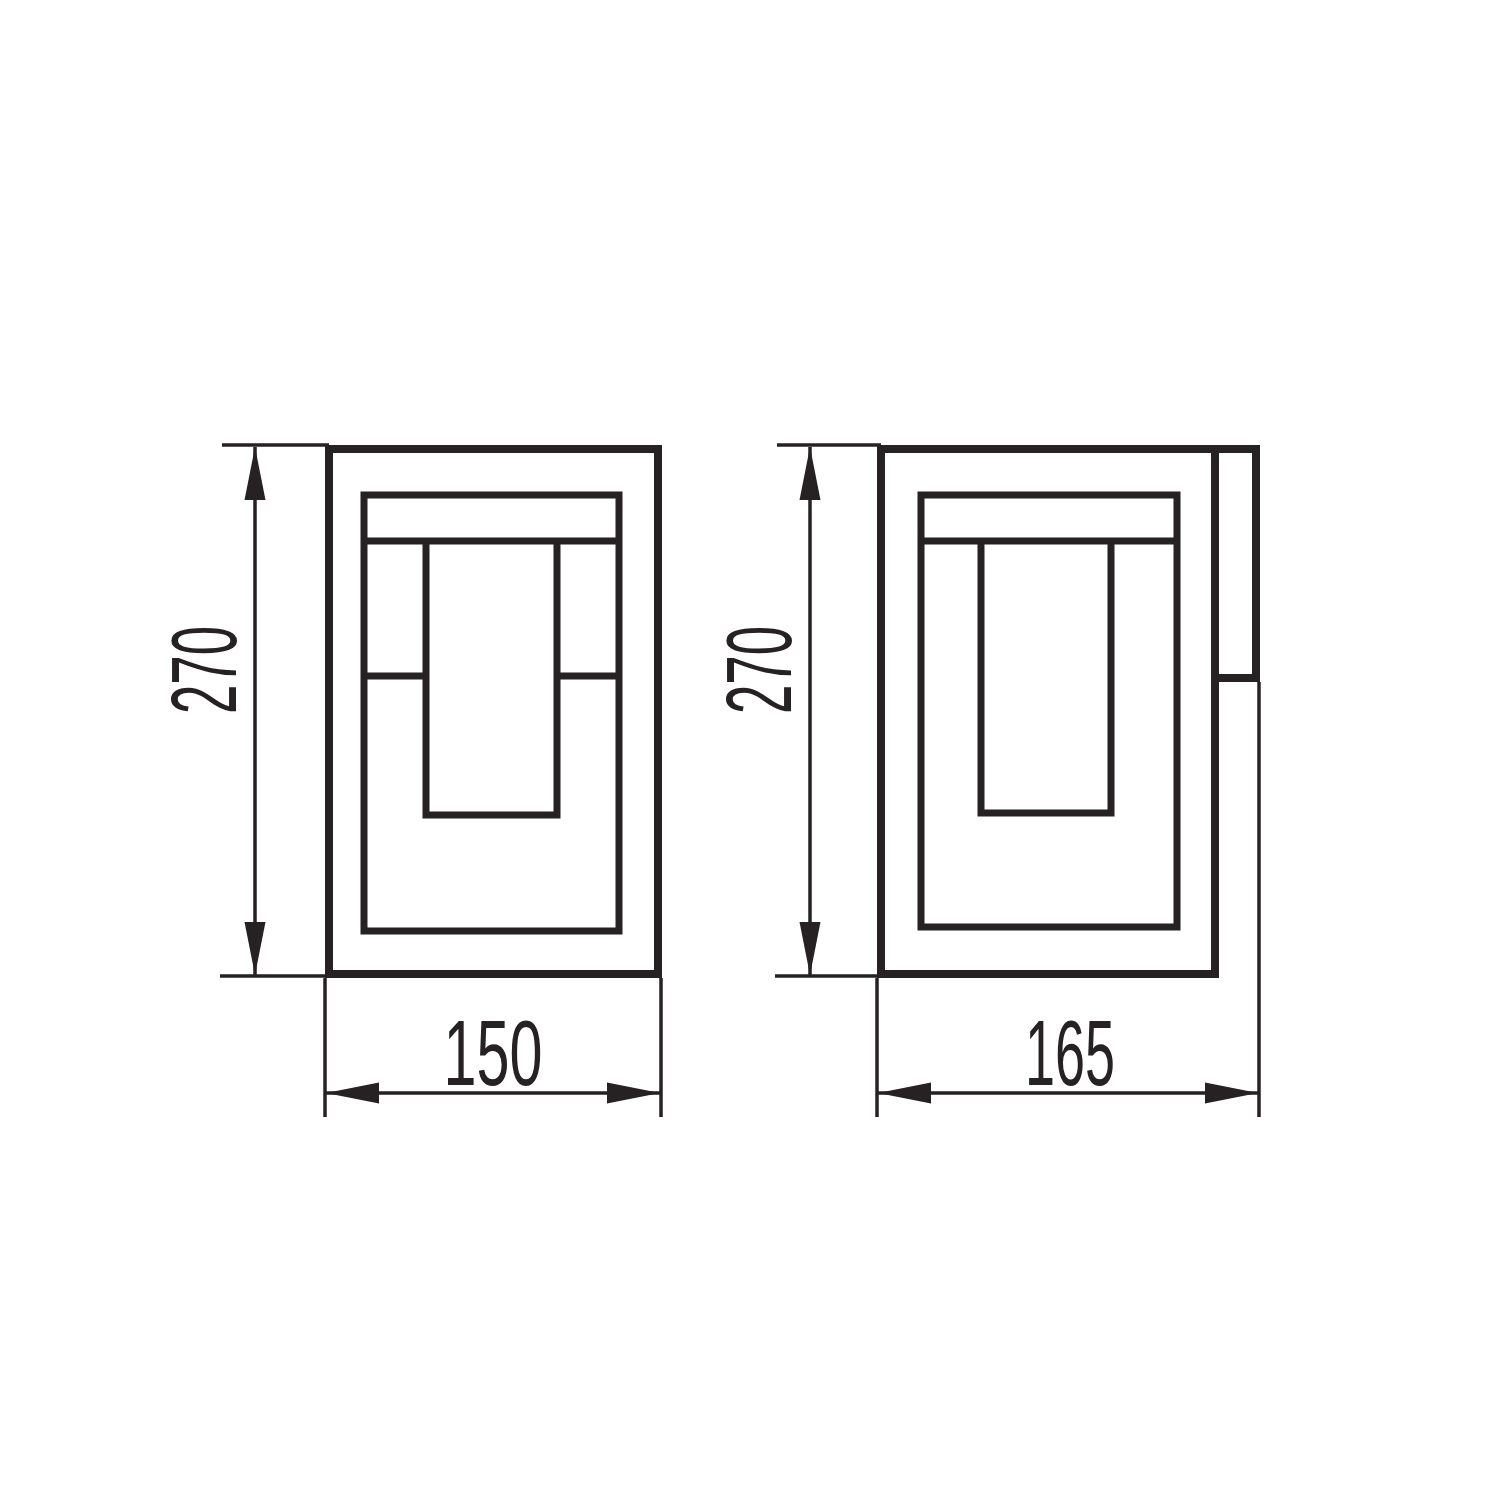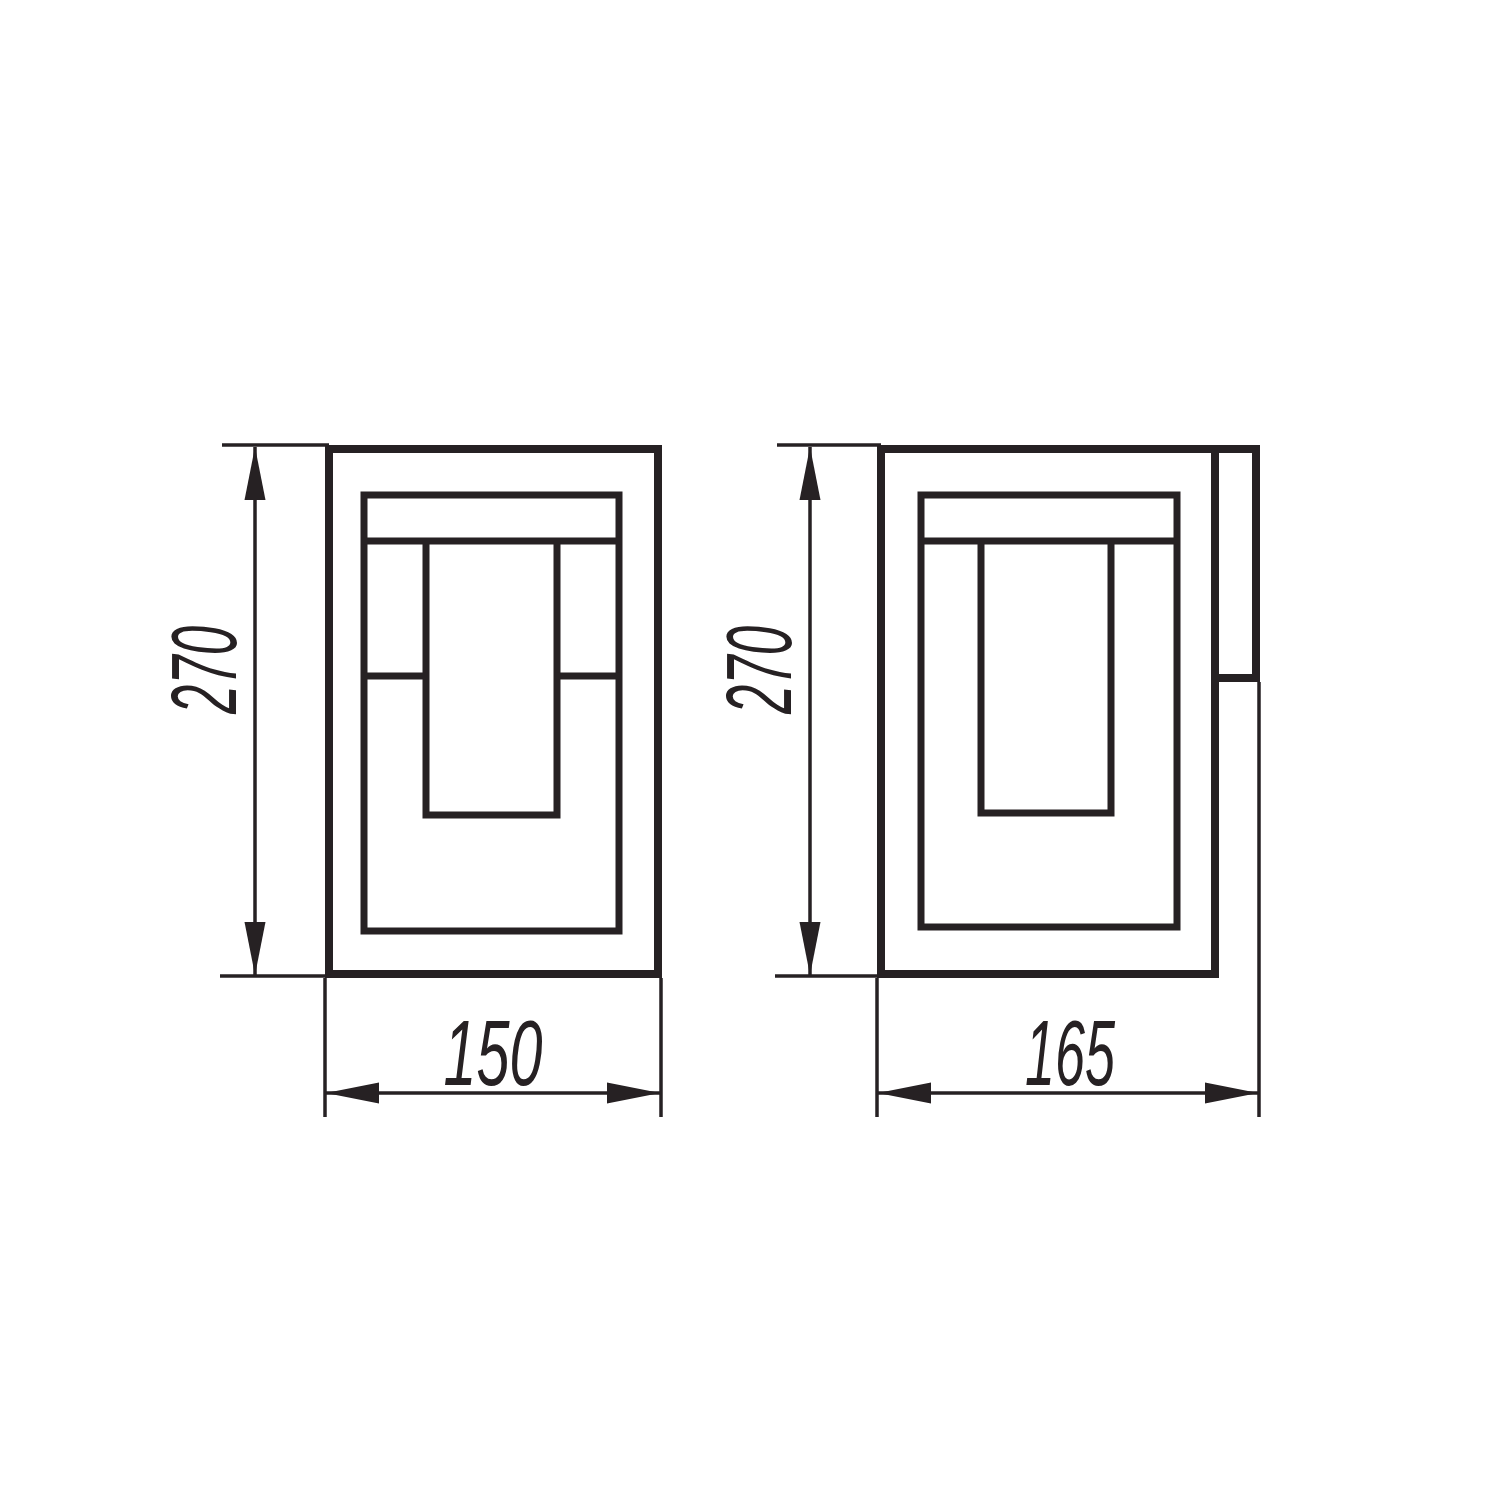--- a/index.html
+++ b/index.html
@@ -7,21 +7,20 @@
     padding: 0;
     background: #ffffff;
   }
   .stage {
     position: relative;
     width: 1500px;
     height: 1500px;
     background: #ffffff;
     --ink: #262123;
     font-family: "Liberation Sans", sans-serif;
-    font-style: italic;
   }
   svg { display: block; }
   .stroke-thick {
     fill: none;
     stroke: var(--ink);
     stroke-width: 8;
   }
   .stroke-med {
     fill: none;
     stroke: var(--ink);

